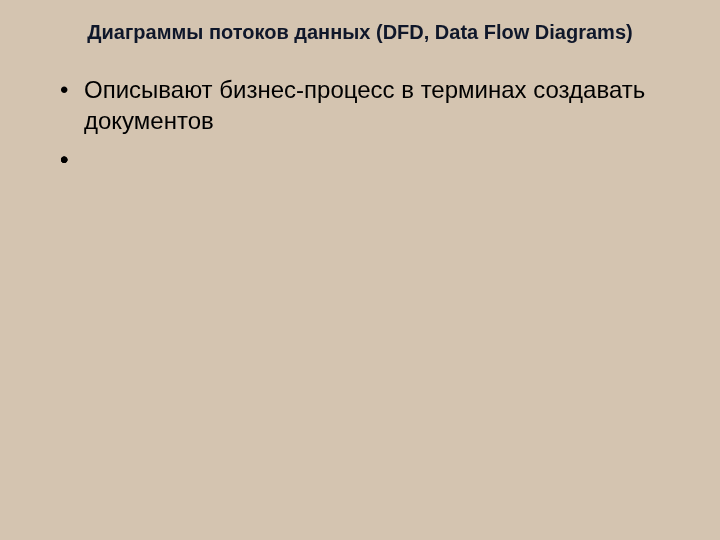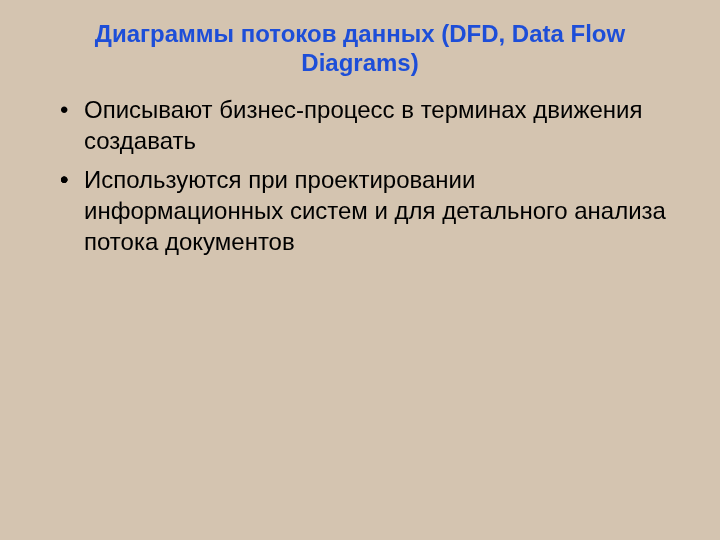--- a/index.html
+++ b/index.html
@@ -9,25 +9,25 @@
     }
     body {
       width: 720px;
       height: 540px;
       background-color: #d4c4b0;
       font-family: Arial, sans-serif;
       padding: 20px 40px 30px 40px;
       overflow: hidden;
     }
     .title {
-      font-size: 24px;
+      font-size: 20px;
       font-weight: bold;
-      color: #1d4ed8;
+      color: #0f172a;
       text-align: center;
-      margin-bottom: 16px;
+      margin-bottom: 30px;
       line-height: 1.2;
     }
     .bullets {
       list-style: none;
       padding-left: 20px;
     }
     .bullet-item {
       position: relative;
       padding-left: 24px;
       font-size: 24px;
@@ -43,25 +43,24 @@
     }
   </style>
 </head>
 <body>
 
 <h1 class="title">Диаграммы потоков данных (DFD, Data Flow Diagrams)</h1>
 
 <ul class="bullets">
   <li class="bullet-item">
     <span class="bullet-marker">•</span>
-    <span>Описывают бизнес-процесс в терминах движения создавать</span>
+    <span>Описывают бизнес-процесс в терминах создавать документов</span>
   </li>
   <li class="bullet-item">
     <span class="bullet-marker">•</span>
   </li>
   <li class="bullet-item">
     <span class="bullet-marker">•</span>
   </li>
   <li class="bullet-item">
     <span class="bullet-marker">•</span>
-    <span>Используются при проектировании информационных систем и для детального анализа потока документов</span>
   </li>
 </ul>
 
 </body></html>

